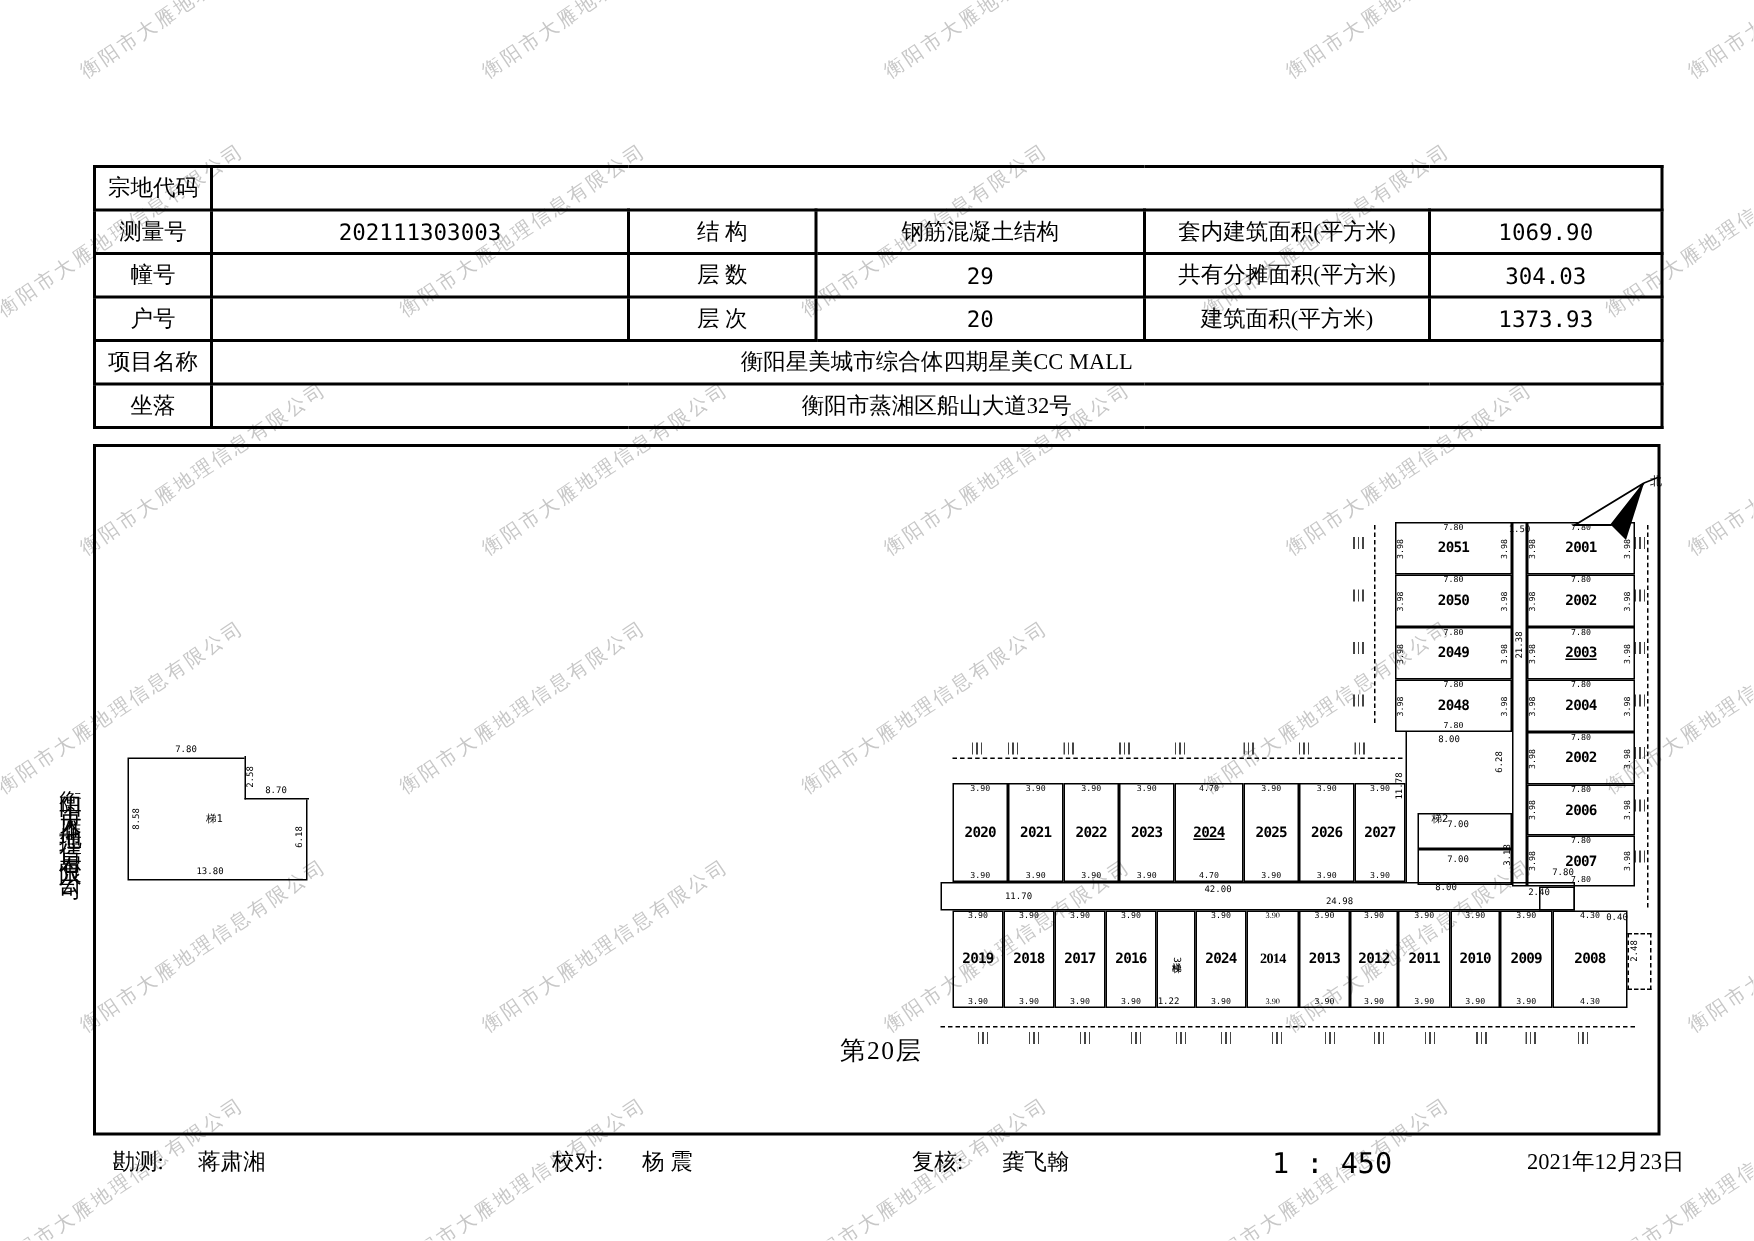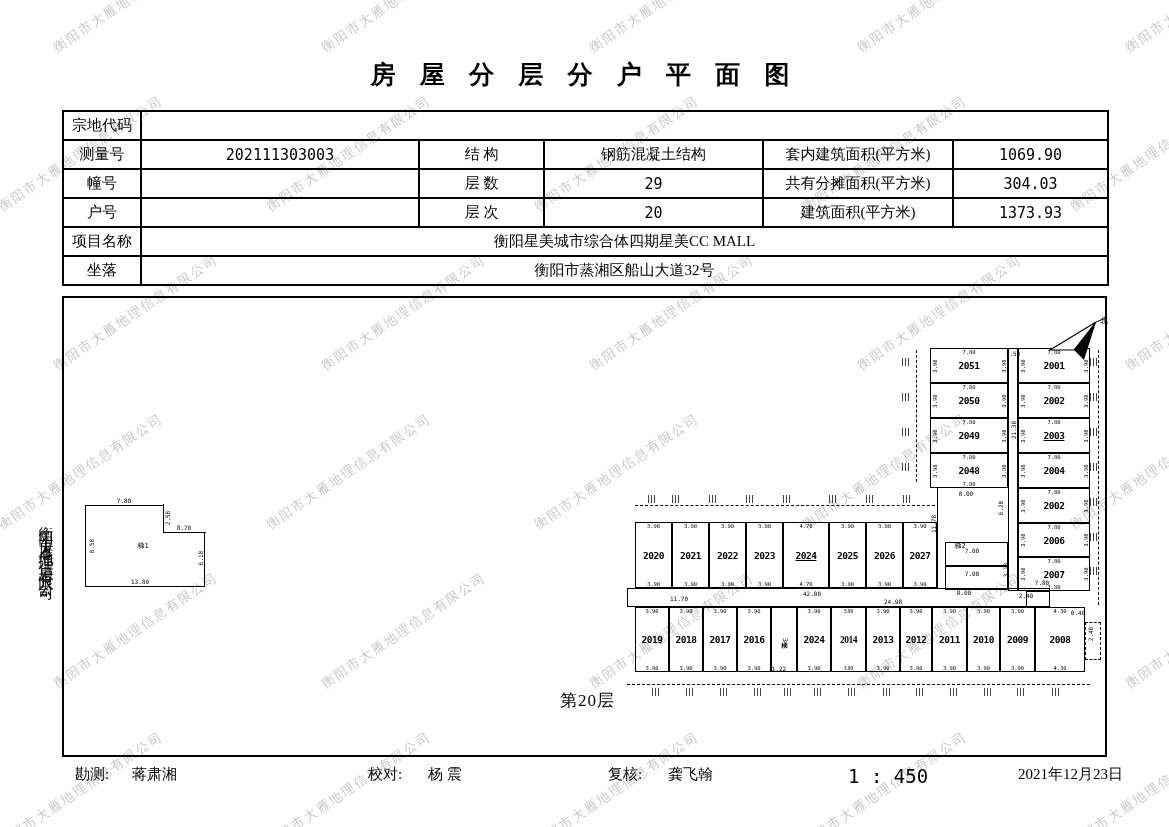--- a/index.html
+++ b/index.html
@@ -81,21 +81,20 @@
       <div class="wm" style="left: 859px; top: 676px; color: rgb(199, 199, 199);">衡阳市大雁地理信息有限公司</div>
       <div class="wm" style="left: 1127px; top: 676px; color: rgb(199, 199, 199);">衡阳市大雁地理信息有限公司</div>
       <div class="wm" style="left: 0px; top: 835px; color: rgb(199, 199, 199);">衡阳市大雁地理信息有限公司</div>
       <div class="wm" style="left: 268px; top: 835px; color: rgb(199, 199, 199);">衡阳市大雁地理信息有限公司</div>
       <div class="wm" style="left: 536px; top: 835px; color: rgb(199, 199, 199);">衡阳市大雁地理信息有限公司</div>
       <div class="wm" style="left: 804px; top: 835px; color: rgb(199, 199, 199);">衡阳市大雁地理信息有限公司</div>
       <div class="wm" style="left: 1072px; top: 835px; color: rgb(199, 199, 199);">衡阳市大雁地理信息有限公司</div>
     </div>
 
   <div id="content">
-    <div class="title">房 屋 分 层 分 户 平 面 图</div>
 
     <table class="info">
       <colgroup>
         <col style="width:78px">
           <col style="width:278px">
           <col style="width:125px">
         <col style="width:219px">
           <col style="width:190px">
           <col style="width:155px">
       </colgroup>

